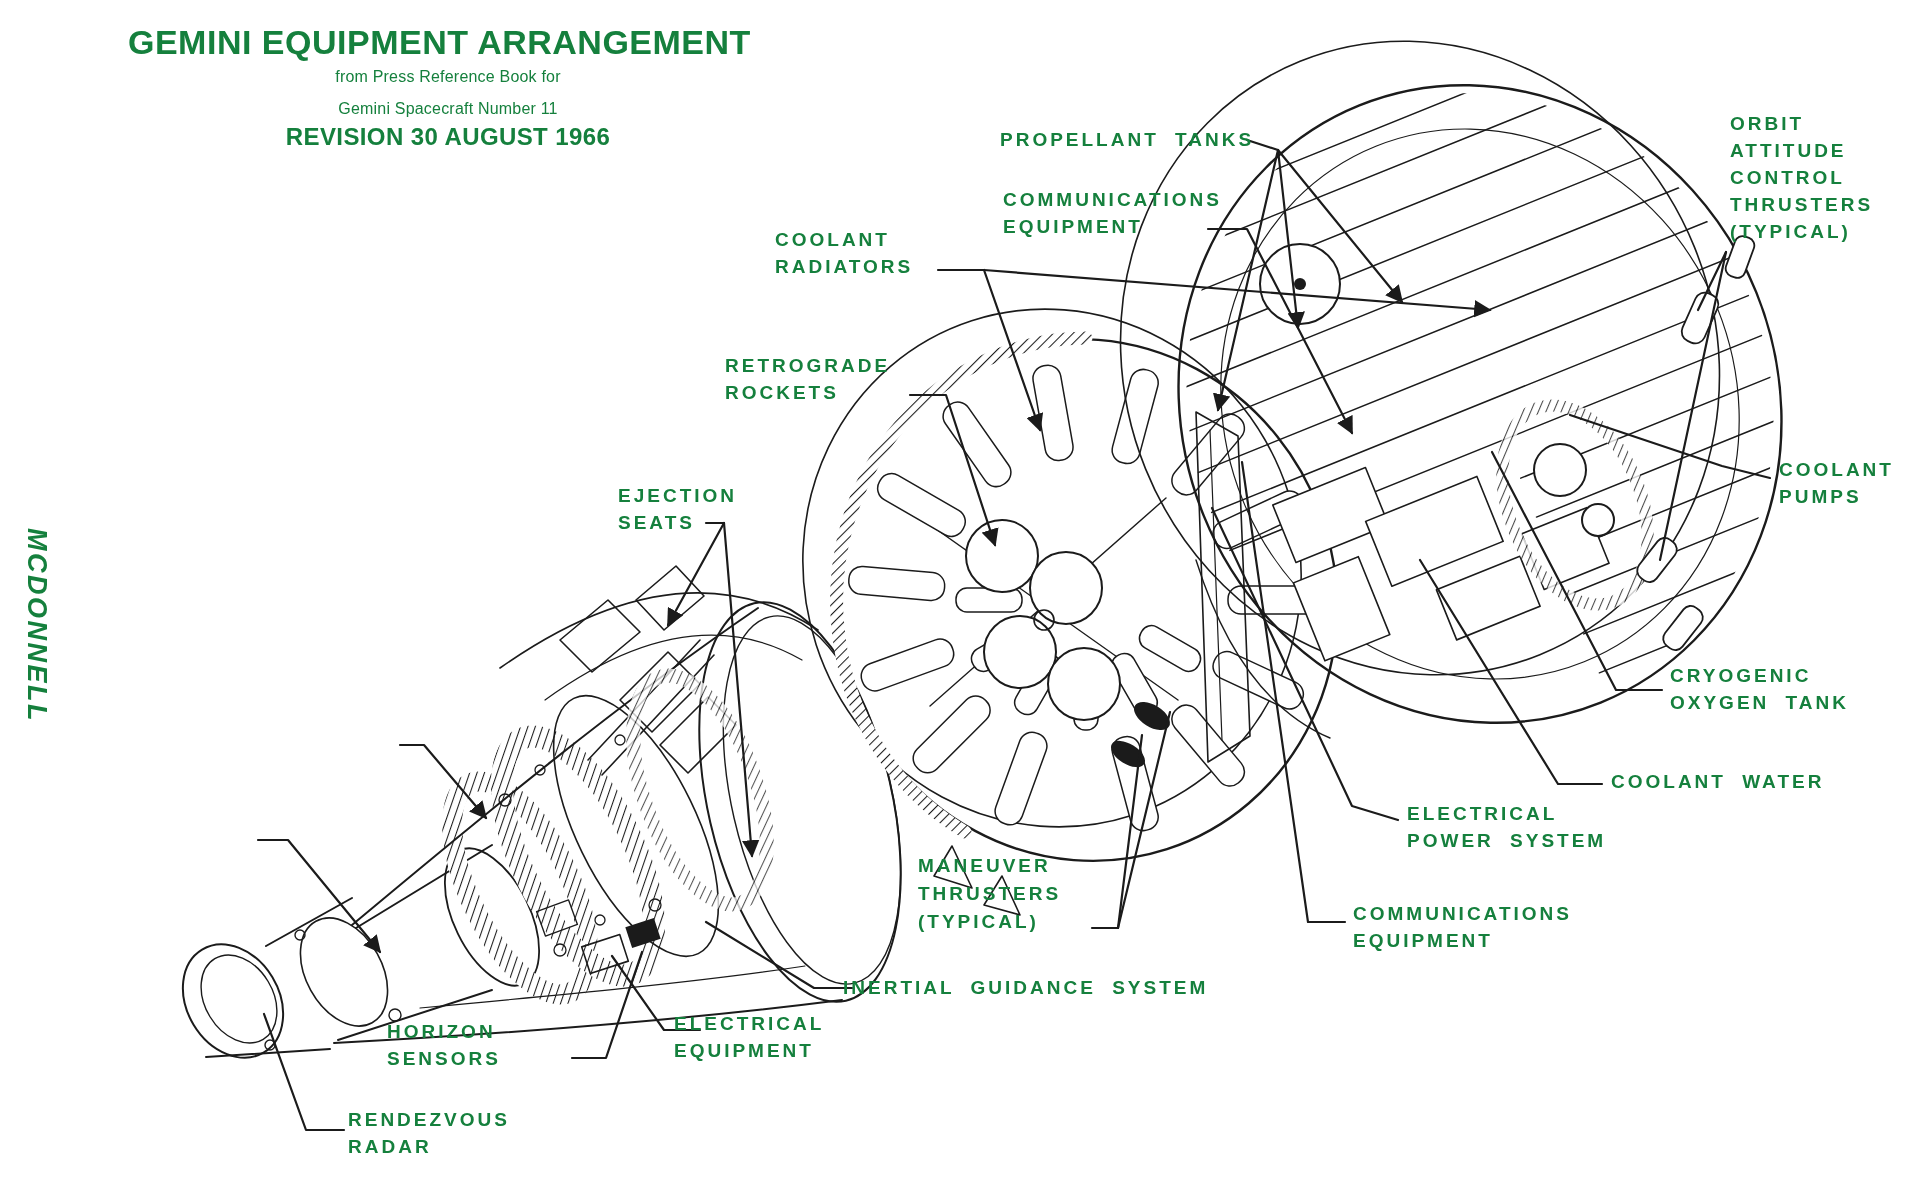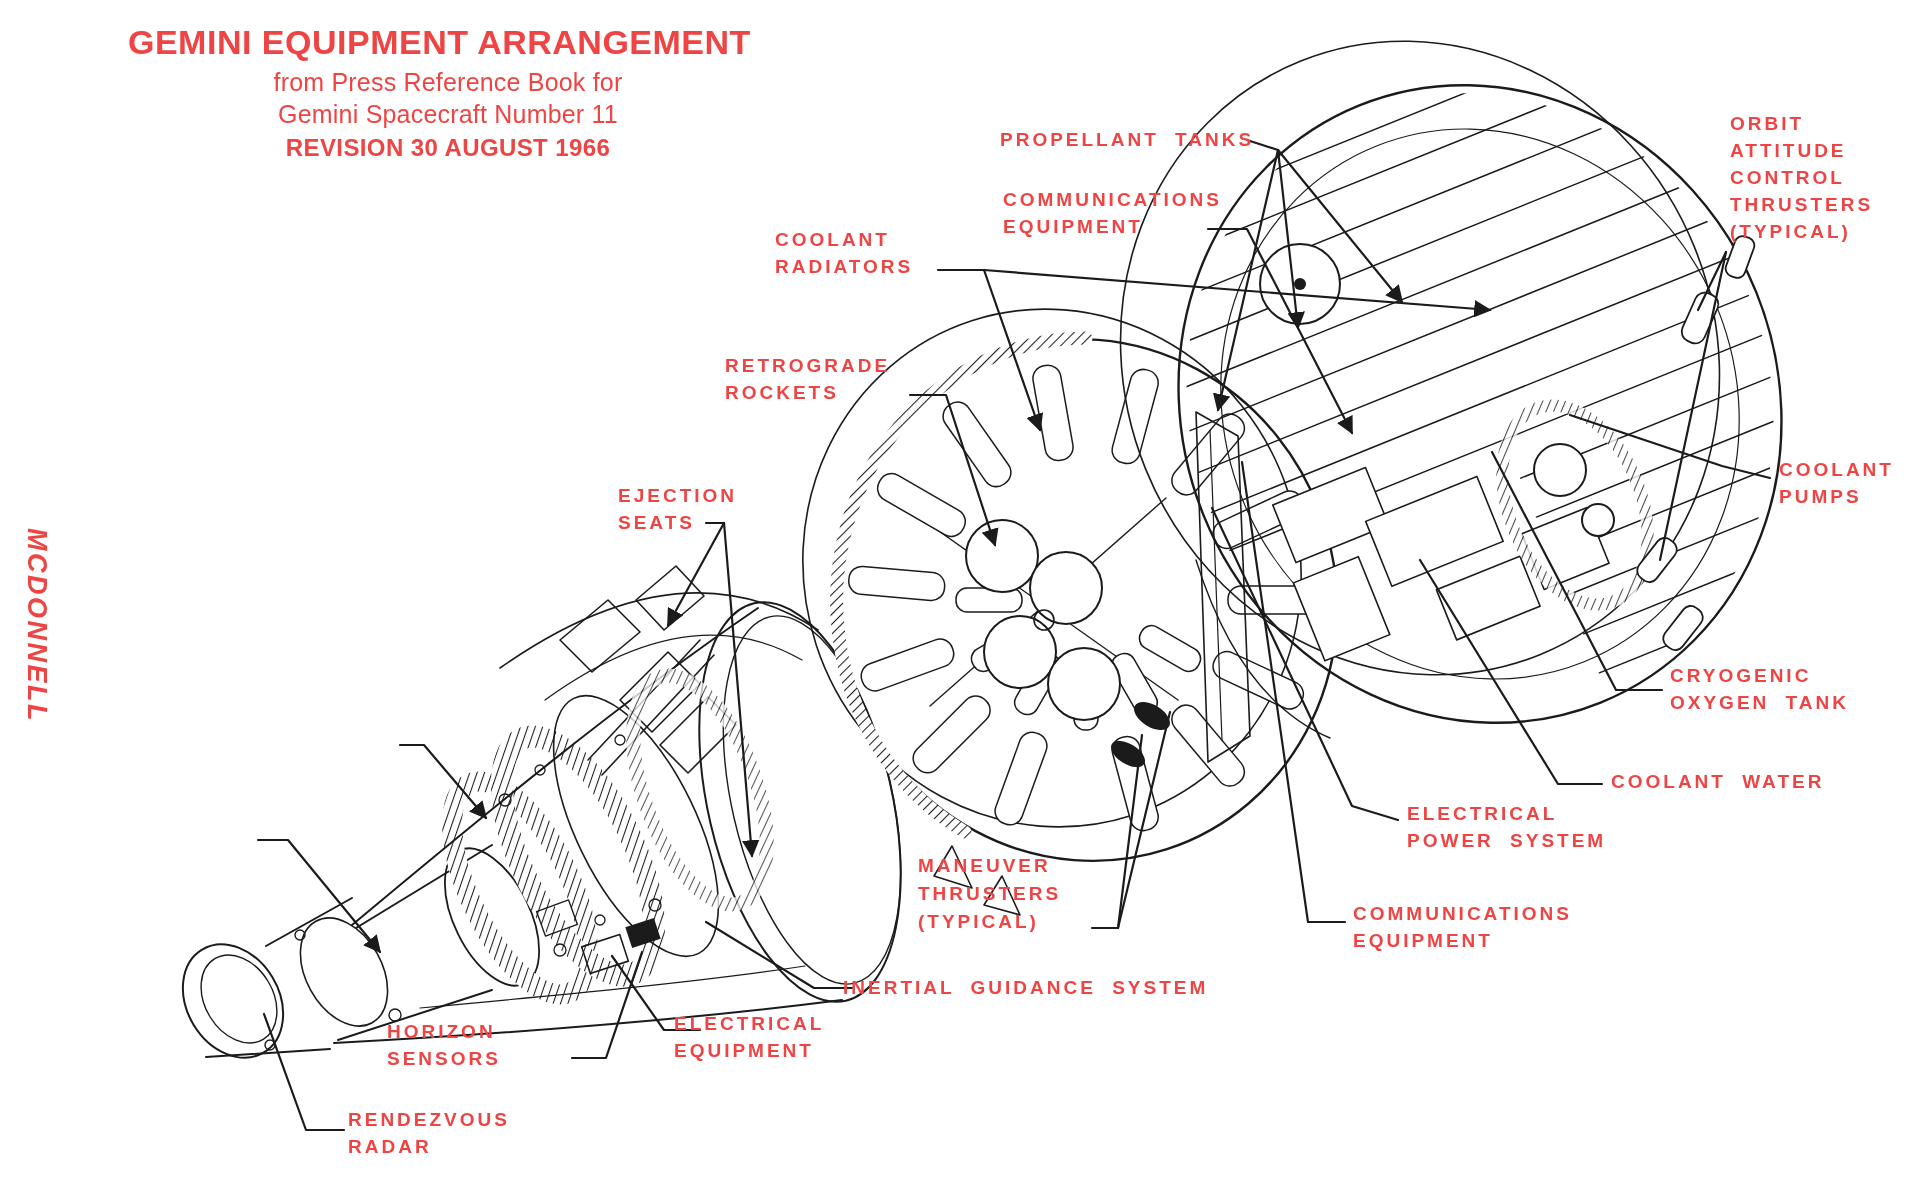--- a/index.html
+++ b/index.html
@@ -1,21 +1,21 @@
 <!DOCTYPE html>
 <html><head>
 <meta charset="utf-8">
 <style>
   html,body{margin:0;padding:0;background:#e8e8e8;}
   .page{position:relative;width:1920px;height:1180px;background:#ffffff;overflow:hidden;
-        font-family:"Liberation Sans",sans-serif;color:#ef4444;}
+        font-family:"Liberation Sans",sans-serif;color:#15803d;}
   svg.art{position:absolute;left:0;top:0;width:1920px;height:1180px;}
   .titleblock{position:absolute;left:128px;top:24px;width:640px;text-align:center;}
   .title{font-size:34px;font-weight:700;letter-spacing:.5px;line-height:1.1;text-align:left;}
-  .subtitle{font-size:25px;font-weight:400;letter-spacing:.2px;line-height:1.25;margin-top:6px;}
+  .subtitle{font-size:16px;font-weight:400;letter-spacing:.2px;line-height:1.25;margin-top:6px;}
   .revision{font-size:24px;font-weight:700;letter-spacing:.4px;margin-top:4px;}
   .label{position:absolute;font-size:19px;font-weight:700;letter-spacing:3px;word-spacing:8px;
          line-height:27px;white-space:pre-line;}
   .mcdonnell{position:absolute;left:10px;top:528px;width:262px;font-size:27px;font-weight:700;
          font-style:italic;letter-spacing:2.5px;transform-origin:0 0;
          transform:translateX(42px) rotate(90deg);}
 </style>
 </head>
 <body>
 
@@ -203,21 +203,21 @@
         <polyline points="344,1130 306,1130 264,1014"></polyline>
         <polyline points="400,745 424,745 486,818" marker-end="url(#arr)"></polyline>
         <polyline points="258,840 288,840 380,952" marker-end="url(#arr)"></polyline>
       </g>
     </g>
   </svg>
 
   <div class="titleblock">
     <div class="title">GEMINI EQUIPMENT ARRANGEMENT</div>
     <div class="subtitle">from Press Reference Book for</div>
-    <div class="subtitle" style="margin-top:0">Gemini Spacecraft Number 11</div>
+    <div class="subtitle" style="margin-top:12px">Gemini Spacecraft Number 11</div>
     <div class="revision">REVISION 30 AUGUST 1966</div>
   </div>
 
   <div class="mcdonnell">MCDONNELL</div>
 
   <div class="label" style="left:1000px;top:126px">PROPELLANT TANKS</div>
   <div class="label" style="left:1003px;top:186px">COMMUNICATIONS
 EQUIPMENT</div>
   <div class="label" style="left:775px;top:226px">COOLANT
 RADIATORS</div>

